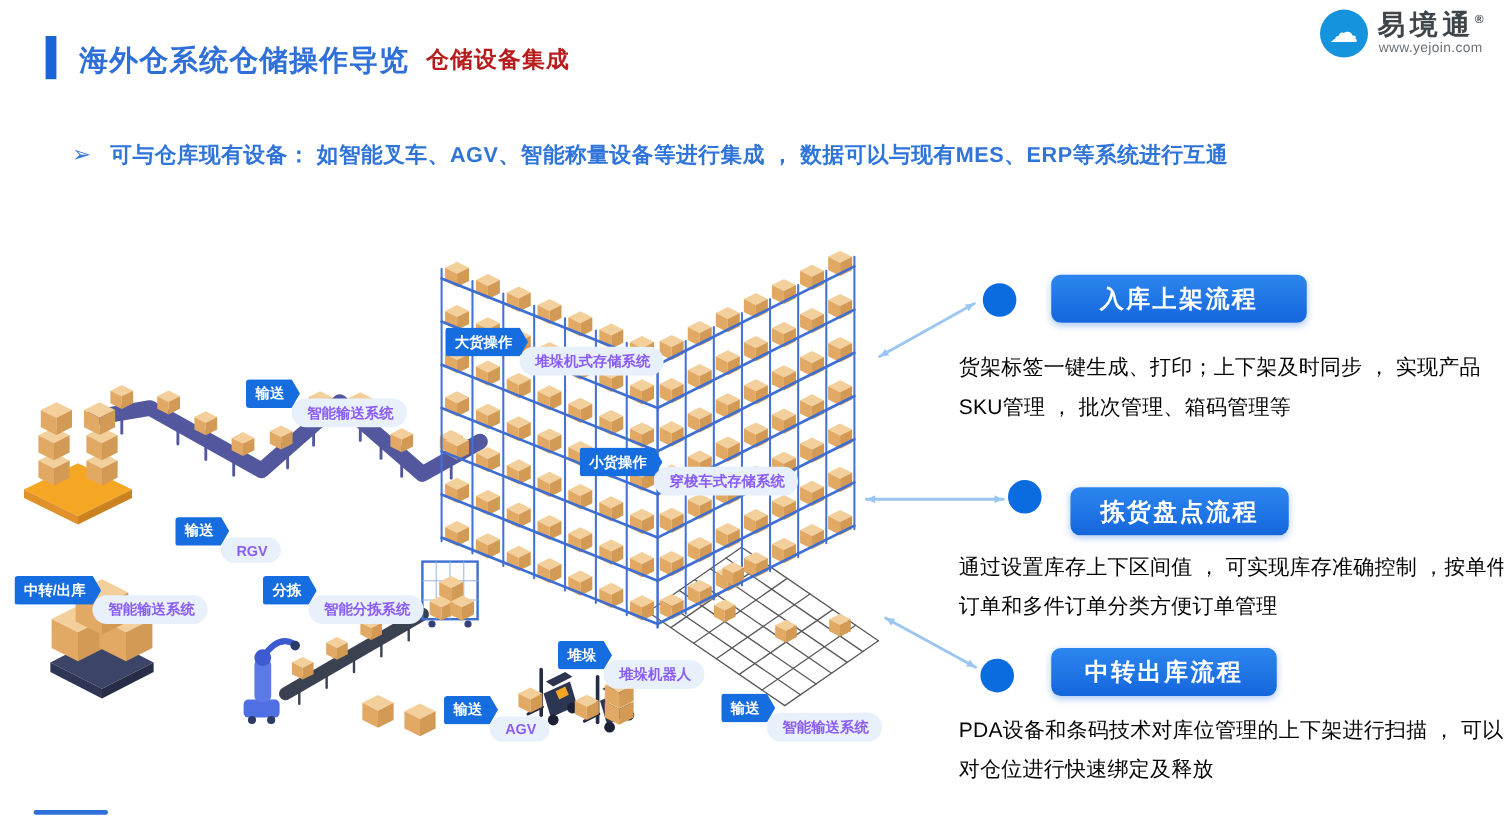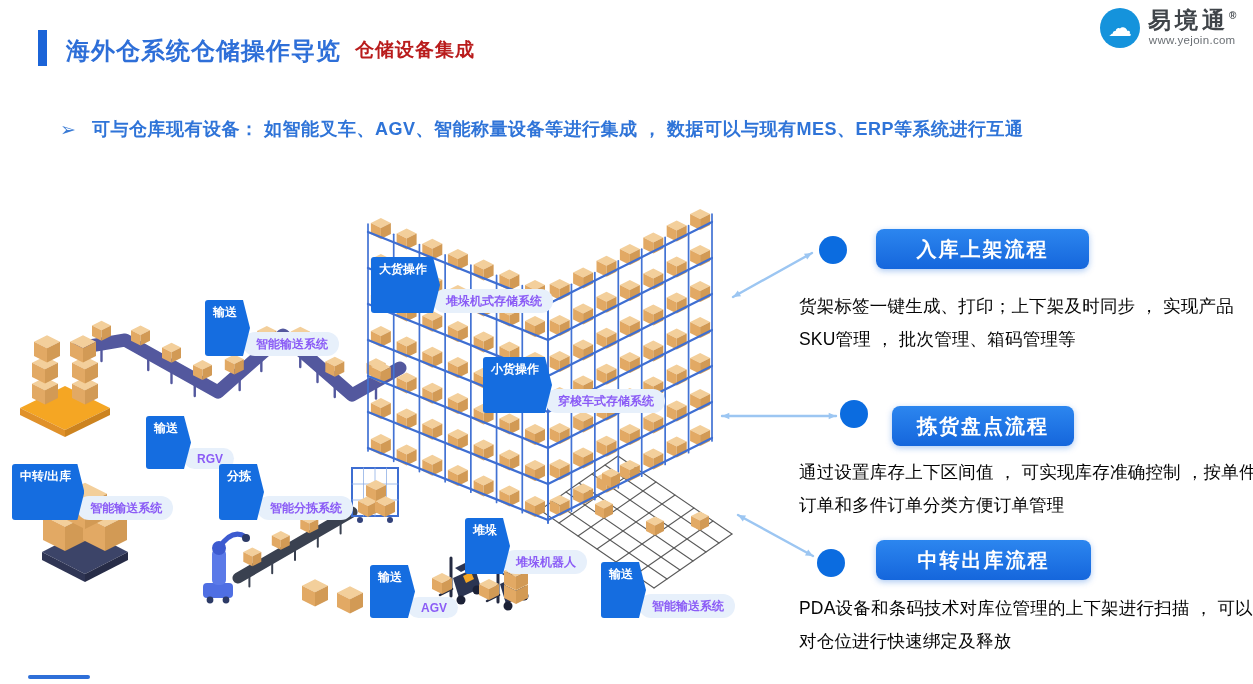--- a/index.html
+++ b/index.html
@@ -21,21 +21,21 @@
   .logo-brand{font-size:23px;font-weight:bold;color:#3f4449;letter-spacing:4px;line-height:1.1;}
   .logo-reg{font-size:10px;color:#3f4449;vertical-align:super;letter-spacing:0;}
   .logo-url{font-size:11.5px;color:#6a6f74;margin-top:1px;letter-spacing:0.3px;text-align:center;}
 
   
   .bullet{position:absolute;left:60px;top:117px;display:flex;align-items:center;white-space:nowrap;}
   .bullet-marker{color:#3a7bd5;font-size:19px;margin-right:16px;}
   .bullet-text{font-size:18px;font-weight:bold;color:#2f74d8;letter-spacing:0.5px;}
 
   
-  .tag{position:absolute;display:flex;font-size:12px;font-weight:bold;white-space:nowrap;}
+  .tag{position:absolute;display:flex;align-items:center;font-size:12px;font-weight:bold;white-space:nowrap;}
   .tag-head{position:relative;z-index:2;background:#156de0;color:#ffffff;padding:3.5px 13px 3.5px 8px;
             clip-path:polygon(0 0,calc(100% - 7px) 0,100% 50%,calc(100% - 7px) 100%,0 100%);border-radius:3px;}
   .tag-pill{position:relative;z-index:1;background:#e7f0fb;color:#8b5cf6;padding:3.5px 11px 3.5px 13px;
             border-radius:12px;margin-left:-7px;margin-top:32px;}
 
   
   .dot{position:absolute;width:28px;height:28px;border-radius:50%;background:#0b6ce0;}
   .pbtn{position:absolute;height:40px;background:linear-gradient(180deg,#2c86ef,#1566dc);border-radius:8px;
         color:#ffffff;font-size:20px;font-weight:bold;display:flex;align-items:center;justify-content:center;
         letter-spacing:2px;box-shadow:0 2px 6px rgba(21,102,220,0.35);cursor:pointer;}
@@ -613,17 +613,17 @@
 
   <div class="dot" style="left:819px;top:236px"></div>
   <div class="pbtn" style="left:876px;top:229px;width:213px">入库上架流程</div>
   <div class="pdesc" style="left:799px;top:290px">货架标签一键生成、打印；上下架及时同步 ， 实现产品SKU管理 ， 批次管理、箱码管理等</div>
 
   <div class="dot" style="left:840px;top:400px"></div>
   <div class="pbtn" style="left:892px;top:406px;width:182px">拣货盘点流程</div>
   <div class="pdesc" style="left:799px;top:456px">通过设置库存上下区间值 ， 可实现库存准确控制 ，按单件订单和多件订单分类方便订单管理</div>
 
   <div class="dot" style="left:817px;top:549px"></div>
-  <div class="pbtn" style="left:876px;top:540px;width:215px">中转出库流程</div>
+  <div class="pbtn" style="left:876px;top:540px;width:188px">中转出库流程</div>
   <div class="pdesc" style="left:799px;top:592px">PDA设备和条码技术对库位管理的上下架进行扫描 ， 可以对仓位进行快速绑定及释放</div>
 
   <div class="footer-line"></div>
 </div>
 
 </body></html>

